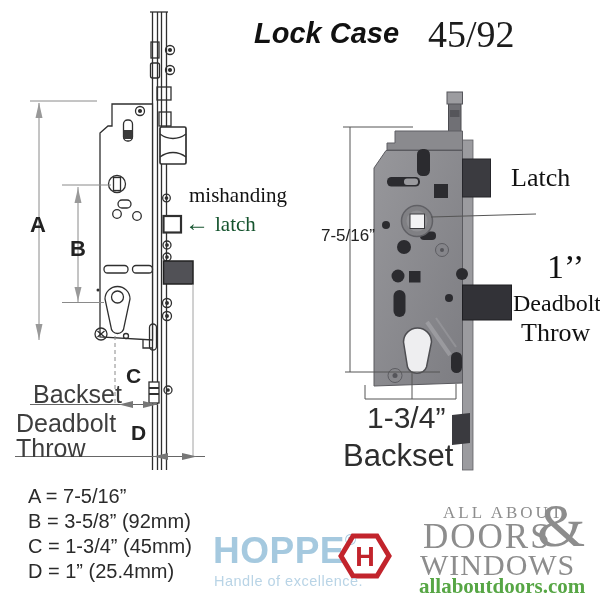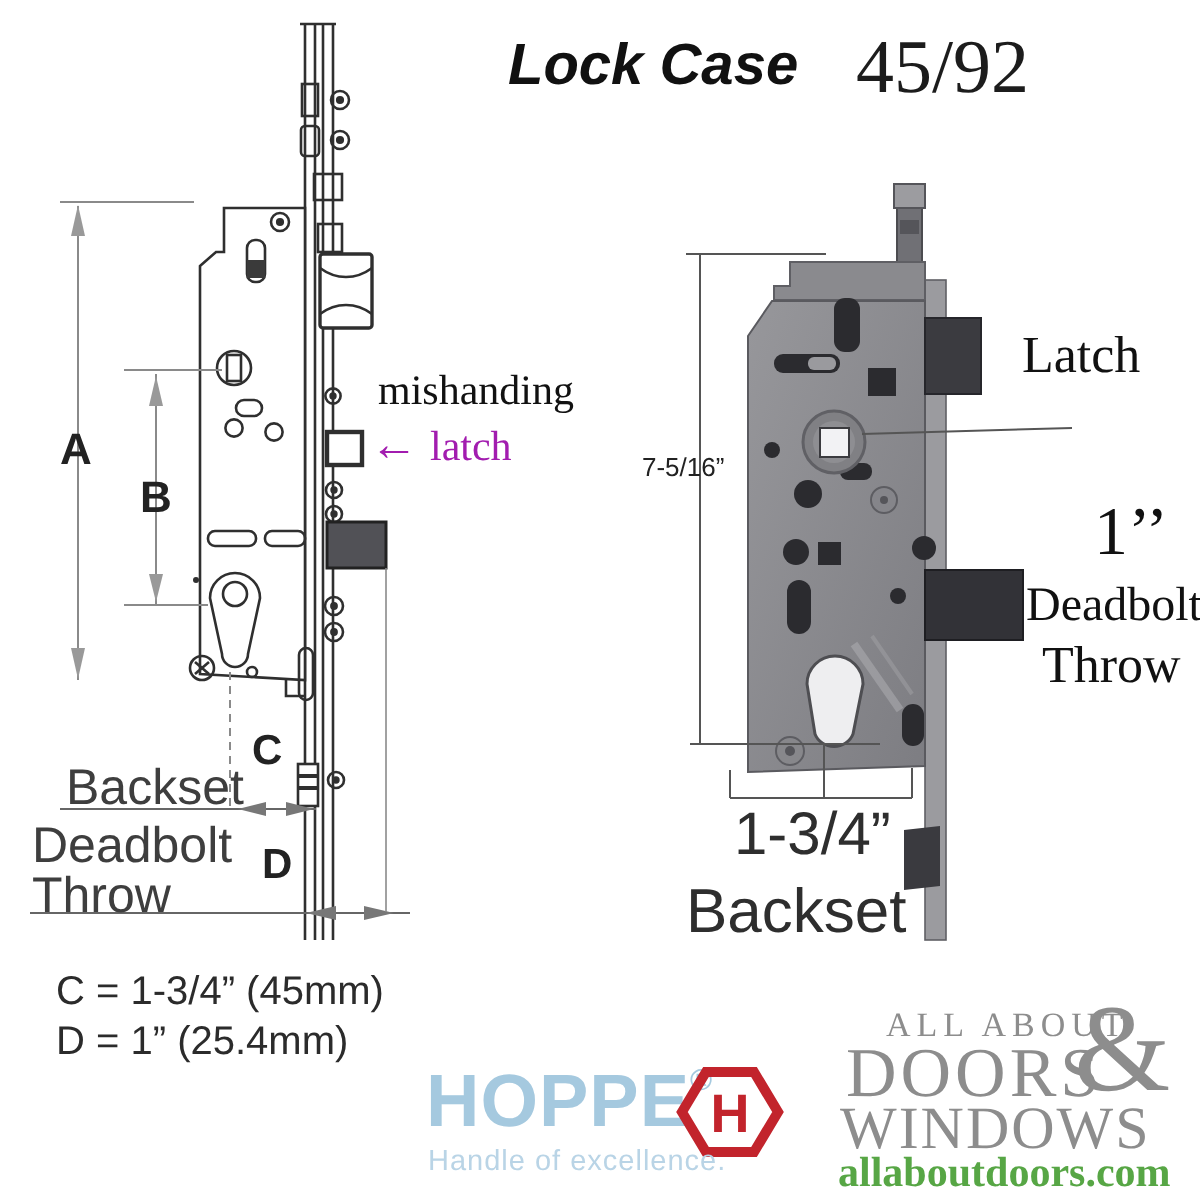--- a/index.html
+++ b/index.html
@@ -7,33 +7,33 @@
     width:600px;height:600px;position:relative;background:#ffffff;
     font-family:"Liberation Sans",sans-serif;color:#1a1a1a;overflow:hidden;
     --hoppe-blue:#a5c9df;--hoppe-tagline:#b9d4e6;--hoppe-red:#c2242c;
     --aadw-gray:#8d8d8d;--aadw-green:#57a645;
   }
   .abs{position:absolute;white-space:nowrap;}
   .serif{font-family:"Liberation Serif",serif;}
   .title-product{left:254px;top:17px;font-size:29px;font-weight:bold;color:#111;font-style:italic;}
   .title-size{left:428px;top:12px;font-size:38px;color:#1c1c1c;}
   .t-mish1{left:189px;top:183px;font-size:21px;color:#111;}
-  .t-mish2{left:185px;top:210px;font-size:21px;color:#a21caf;}
+  .t-mish2{left:185px;top:210px;font-size:21px;color:#14532d;}
   .t-mish2 .arrow{font-size:24px;font-weight:bold;margin-right:6px;}
   .dimlab{font-weight:bold;font-size:22px;color:#222;}
   .t-A{left:30px;top:212px;}
   .t-B{left:70px;top:236px;}
   .t-C{left:126px;top:364px;font-size:21px;}
   .t-D{left:131px;top:421px;font-size:21px;}
   .lefttext{font-size:25px;color:#3e3e3e;}
   .t-backset-l{left:33px;top:380px;}
   .t-deadbolt-l{left:16px;top:409px;}
   .t-throw-l{left:16px;top:434px;}
   .legend{left:28px;top:484px;font-size:20px;color:#2b2b2b;line-height:25px;}
-  .t-height{left:321px;top:226px;font-size:13px;color:#222;}
+  .t-height{left:321px;top:226px;font-size:17px;color:#222;}
   .t-latch{left:511px;top:163px;font-size:26px;color:#111;}
   .t-one{left:547px;top:248px;font-size:34px;color:#111;}
   .t-deadbolt-r{left:513px;top:290px;font-size:24px;color:#111;}
   .t-throw-r{left:521px;top:318px;font-size:26px;color:#111;}
   .t-134{left:367px;top:401px;font-size:30px;color:#2e2e2e;text-align:right;}
   .t-backset-r{left:343px;top:438px;font-size:31px;color:#2e2e2e;}
   .hoppe-brand{left:213px;top:530px;font-size:37px;font-weight:bold;color:var(--hoppe-blue);letter-spacing:0.5px;}
   .hoppe-reg{font-size:15px;vertical-align:18px;font-weight:bold;}
   .hoppe-tagline{left:214px;top:573px;font-size:14.5px;color:var(--hoppe-tagline);letter-spacing:0.5px;}
   .hoppe-hex{left:338px;top:531px;}
@@ -208,20 +208,22 @@
 <div class="abs dimlab t-A">A</div>
 <div class="abs dimlab t-B">B</div>
 <div class="abs dimlab t-C">C</div>
 <div class="abs dimlab t-D">D</div>
 
 <div class="abs lefttext t-backset-l">Backset</div>
 <div class="abs lefttext t-deadbolt-l">Deadbolt</div>
 <div class="abs lefttext t-throw-l">Throw</div>
 
 <div class="abs legend">
+  <div>A = 7-5/16”</div>
+  <div>B = 3-5/8” (92mm)</div>
   <div>C = 1-3/4” (45mm)</div>
   <div>D = 1” (25.4mm)</div>
 </div>
 
 <div class="abs t-height">7-5/16”</div>
 <div class="abs serif t-latch">Latch</div>
 <div class="abs serif t-one">1’’</div>
 <div class="abs serif t-deadbolt-r">Deadbolt</div>
 <div class="abs serif t-throw-r">Throw</div>
 <div class="abs t-134">1-3/4”</div>

